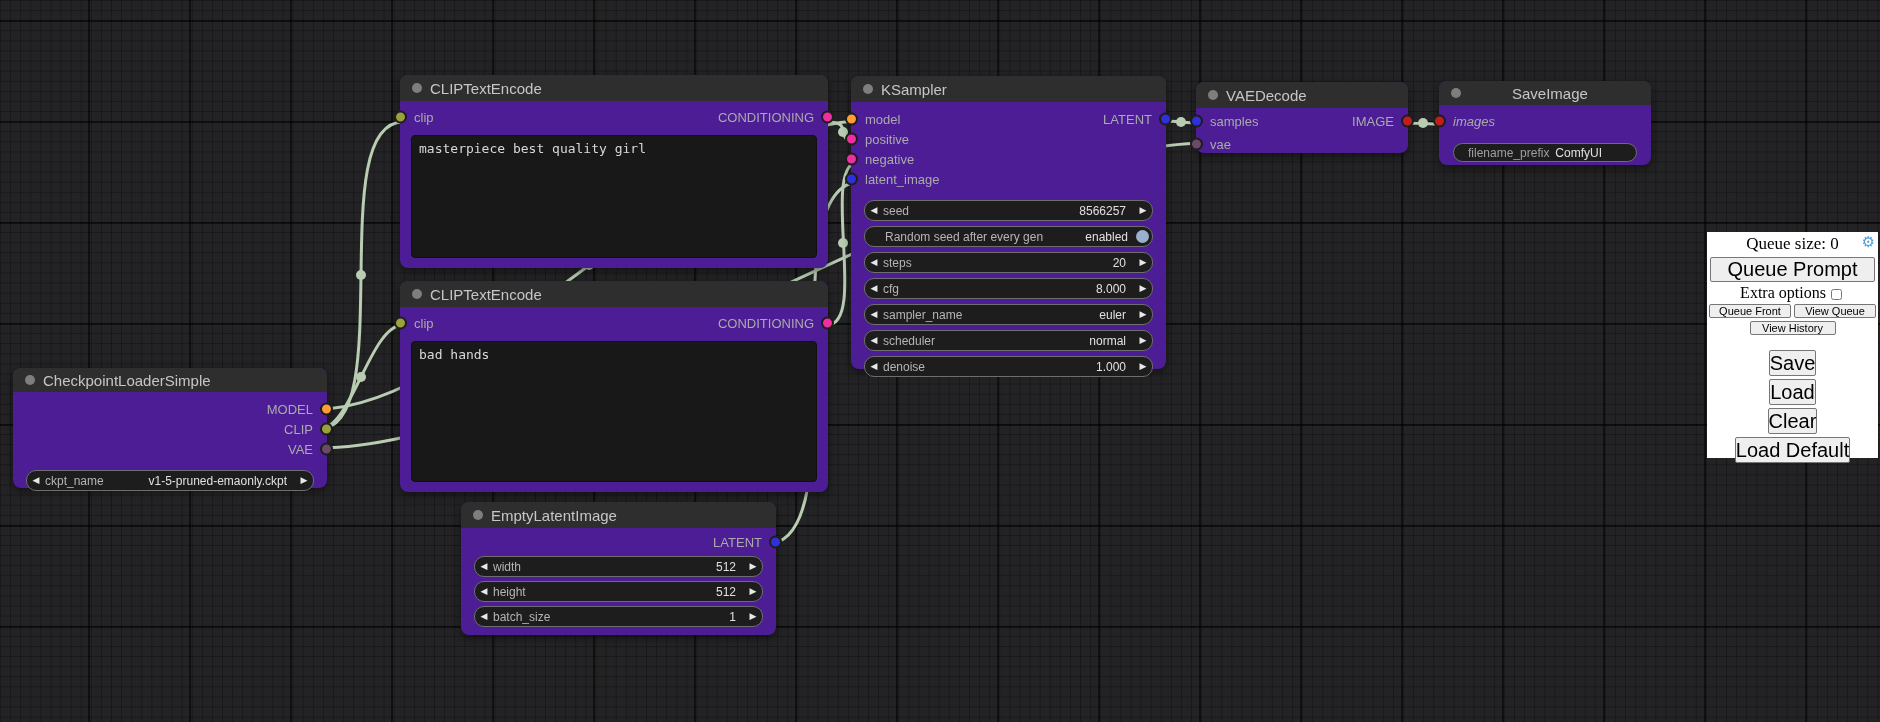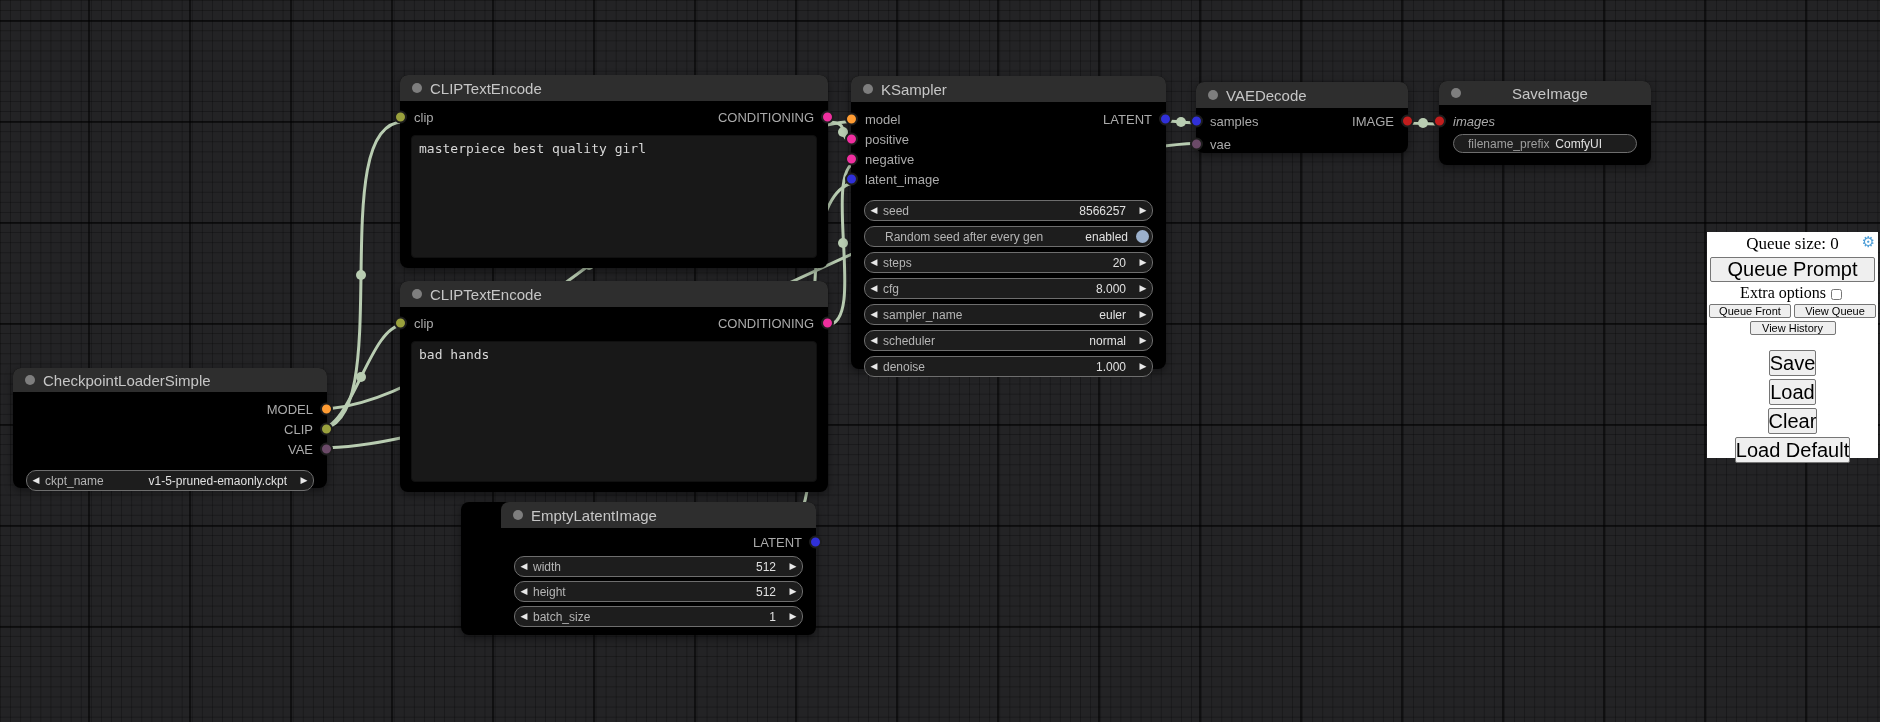--- a/index.html
+++ b/index.html
@@ -12,21 +12,21 @@
       linear-gradient(to bottom, rgba(0,0,0,0.55) 2px, transparent 2px),
       linear-gradient(to right, rgba(0,0,0,0.28) 1px, transparent 1px),
       linear-gradient(to bottom, rgba(0,0,0,0.28) 1px, transparent 1px);
     background-size:101px 101px,101px 101px,10.1px 10.1px,10.1px 10.1px;
     background-position:-13px -81px,-13px -81px,0 0,0 0;
   }
   #wires{position:absolute;left:0;top:0;z-index:1;pointer-events:none;}
   #wires path{fill:none;stroke-width:3;stroke-linecap:round;}
 
   .node{
-    position:absolute;z-index:2;background:#000000;border-radius:8px;
+    position:absolute;z-index:2;background:#4c1d95;border-radius:8px;
     box-shadow:0 3px 9px rgba(0,0,0,0.45);display:flex;flex-direction:column;
   }
   .node-title{
     height:26px;background:#2e2e2e;border-radius:8px 8px 0 0;
     display:flex;align-items:center;padding:0 10px;flex:none;
   }
   .tdot{width:10px;height:10px;border-radius:50%;background:#7e7e7e;margin:0 8px 0 2px;flex:none;}
   .ttext{color:#c6c6c6;font-size:15px;white-space:nowrap;}
 
   .slot-row{position:relative;display:flex;align-items:center;height:20px;padding:0 14px;flex:none;}
@@ -56,31 +56,31 @@
   }
 
   
   #node-checkpoint{left:13px;top:368px;width:314px;height:120px;}
   #node-checkpoint .node-title{height:24px;}
   #node-checkpoint .outputs{margin-top:7px;}
   #node-checkpoint .widget{margin-top:11px;}
   #node-clip-pos{left:400px;top:75px;width:428px;height:193px;}
   #node-clip-neg{left:400px;top:281px;width:428px;height:211px;}
   .clip-slot-row{height:24px;margin-top:4px;}
-  #node-empty-latent{left:461px;top:502px;width:315px;height:133px;padding-left:40px;}
+  #node-empty-latent{left:461px;top:502px;width:315px;height:133px;}
   #node-empty-latent .slot-row{height:24px;margin-top:2px;}
   #node-ksampler{left:851px;top:76px;width:315px;height:293px;}
   #node-ksampler .inputs{margin-top:7px;}
   #node-ksampler .widgets{margin-top:9px;display:flex;flex-direction:column;gap:1px;}
   #node-vae-decode{left:1196px;top:82px;width:212px;height:71px;}
   #node-vae-decode .slot-row{margin-top:3px;}
   #node-save-image{left:1439px;top:81px;width:212px;height:84px;}
   #node-save-image .node-title{height:24px;gap:43px;}
   #node-save-image .slot-row{margin-top:6px;font-style:italic;}
-  #node-save-image .widget{margin:3px 14px;height:17px;}
+  #node-save-image .widget{margin:12px 14px;height:17px;}
 
   
   #queue-panel{
     position:absolute;left:1707px;top:232px;width:171px;height:226px;z-index:3;
     background:#ffffff;color:#000;font-family:"Liberation Serif",serif;
   }
   .qsize-row{position:relative;text-align:center;font-size:17px;padding-top:2px;height:20px;}
   .gear{position:absolute;right:3px;top:3px;font-size:15px;line-height:1;cursor:pointer;}
   button.qbtn{
     display:block;background:#efefef;border:1px solid #767676;border-radius:2px;

